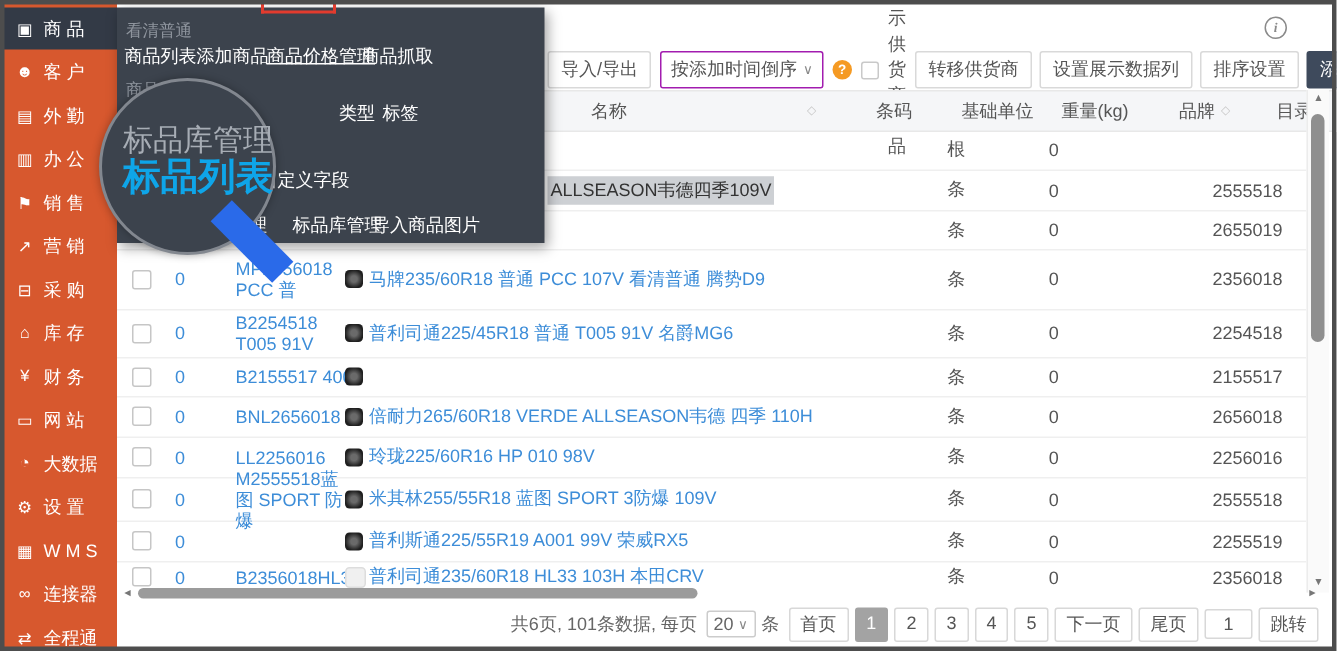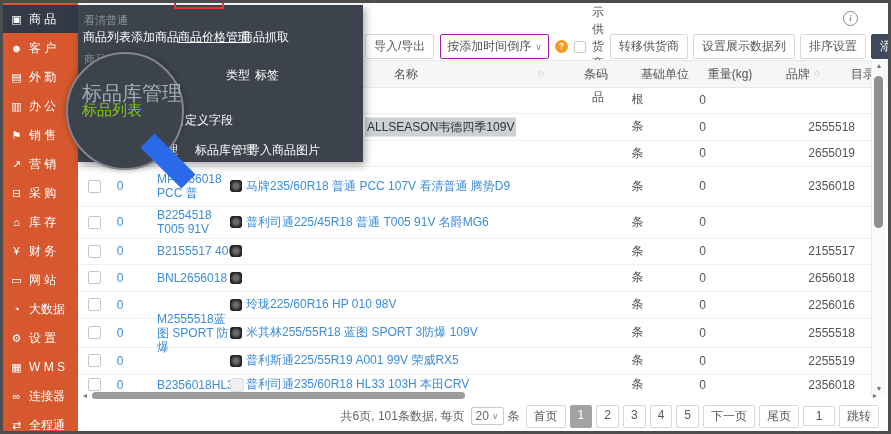--- a/index.html
+++ b/index.html
@@ -15,21 +15,21 @@
   .side-lbl{margin-left:5px;font-size:12px;white-space:nowrap;}
 
   
   .flyout{position:absolute;left:78px;top:5px;width:285px;height:157px;background:#3c434d;
           box-shadow:2px 3px 8px rgba(0,0,0,.35);z-index:10;}
   .fly-sec{position:absolute;font-size:11px;color:#8f959e;white-space:nowrap;}
   .fly-item{position:absolute;font-size:12px;color:#fff;white-space:nowrap;cursor:pointer;}
   .magnifier{position:absolute;left:66px;top:52px;width:114px;height:114px;border-radius:50%;
              background:#3c434d;border:2px solid #82878f;z-index:11;box-shadow:0 0 6px rgba(0,0,0,.3);}
   .mag-sec{position:absolute;left:14px;top:26px;font-size:20px;color:#a7adb5;white-space:nowrap;}
-  .mag-item{position:absolute;left:14px;top:47px;font-size:15px;color:#84cc16;white-space:nowrap;}
+  .mag-item{position:absolute;left:14px;top:47px;font-size:25px;color:#0ea5e9;white-space:nowrap;font-weight:bold;}
   .blue-arrow{position:absolute;left:158px;top:132px;width:20px;height:58px;background:#2a6ae9;
               transform:rotate(-45deg);z-index:12;}
   .red-box{position:absolute;left:174px;top:0;width:46px;height:7px;border:2px solid #e23b2e;border-top:none;z-index:12;}
 
   
   .info-icon{position:absolute;left:843px;top:11px;width:13px;height:13px;border:1px solid #8a8a8a;border-radius:50%;
              color:#8a8a8a;font:italic bold 9px "Liberation Serif",serif;text-align:center;line-height:13px;cursor:pointer;}
   .toolbar{position:absolute;left:365px;top:35px;width:505px;height:23px;display:flex;align-items:center;gap:6px;font-size:12px;color:#555;}
   .tb-btn{border:1px solid #d9d9d9;border-radius:2px;background:#fff;padding:3px 8px;white-space:nowrap;cursor:pointer;}
   .tb-drop{border:1px solid #a21caf;border-radius:2px;background:#fff;padding:3px 6px;white-space:nowrap;cursor:pointer;display:flex;align-items:center;gap:4px;}
@@ -226,20 +226,21 @@
           <span class="bx"></span>
         </span>
         <span class="cell c-cnt">0</span>
         <span class="cell c-ino">B2254518 T005 91V</span>
         <span class="cell c-icon">
           <span class="tire"></span>
         </span>
         <span class="cell c-nm">普利司通225/45R18 普通 T005 91V 名爵MG6</span>
         <span class="cell c-unit">条</span>
         <span class="cell c-wt">0</span>
+        <span class="cell c-cat">2254518</span>
       </div>
       <div class="row" style="top: 152px; height: 26px;">
         <span class="cell c-cb">
           <span class="bx"></span>
         </span>
         <span class="cell c-cnt">0</span>
         <span class="cell c-ino">B2155517 400</span>
         <span class="cell c-icon">
           <span class="tire"></span>
         </span>
@@ -249,29 +250,31 @@
       </div>
       <div class="row" style="top: 178px; height: 27px;">
         <span class="cell c-cb">
           <span class="bx"></span>
         </span>
         <span class="cell c-cnt">0</span>
         <span class="cell c-ino">BNL2656018</span>
         <span class="cell c-icon">
           <span class="tire"></span>
         </span>
+        <span class="cell c-nm">倍耐力265/60R18 VERDE ALLSEASON韦德 四季 110H</span>
         <span class="cell c-unit">条</span>
         <span class="cell c-wt">0</span>
         <span class="cell c-cat">2656018</span>
       </div>
       <div class="row" style="top: 205px; height: 27px;">
         <span class="cell c-cb">
           <span class="bx"></span>
         </span>
         <span class="cell c-cnt">0</span>
+        <span class="cell c-ino">LL2256016</span>
         <span class="cell c-icon">
           <span class="tire"></span>
         </span>
         <span class="cell c-nm">玲珑225/60R16 HP 010 98V</span>
         <span class="cell c-unit">条</span>
         <span class="cell c-wt">0</span>
         <span class="cell c-cat">2256016</span>
       </div>
       <div class="row" style="top: 232px; height: 29px;">
         <span class="cell c-cb">

